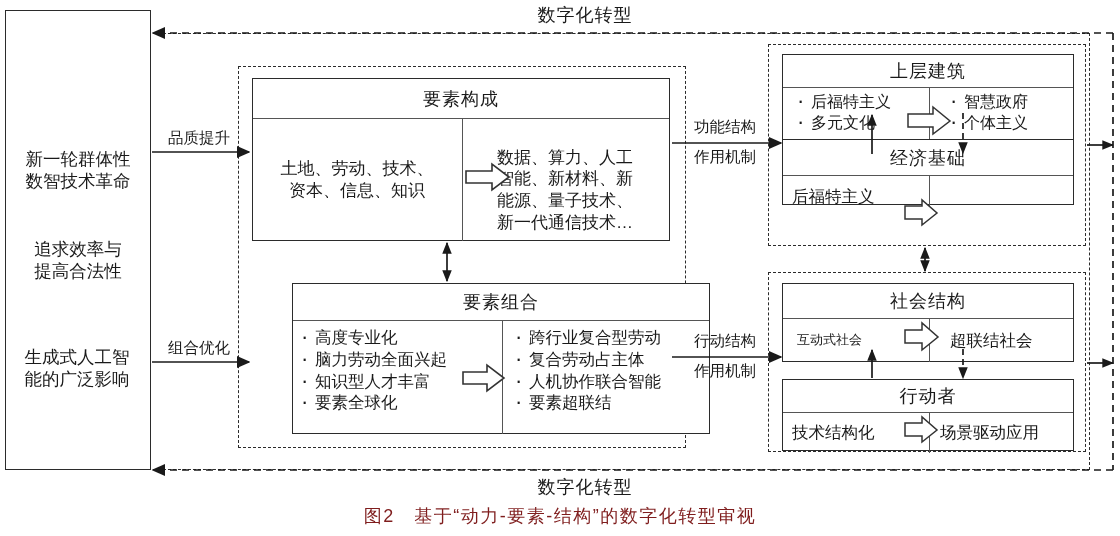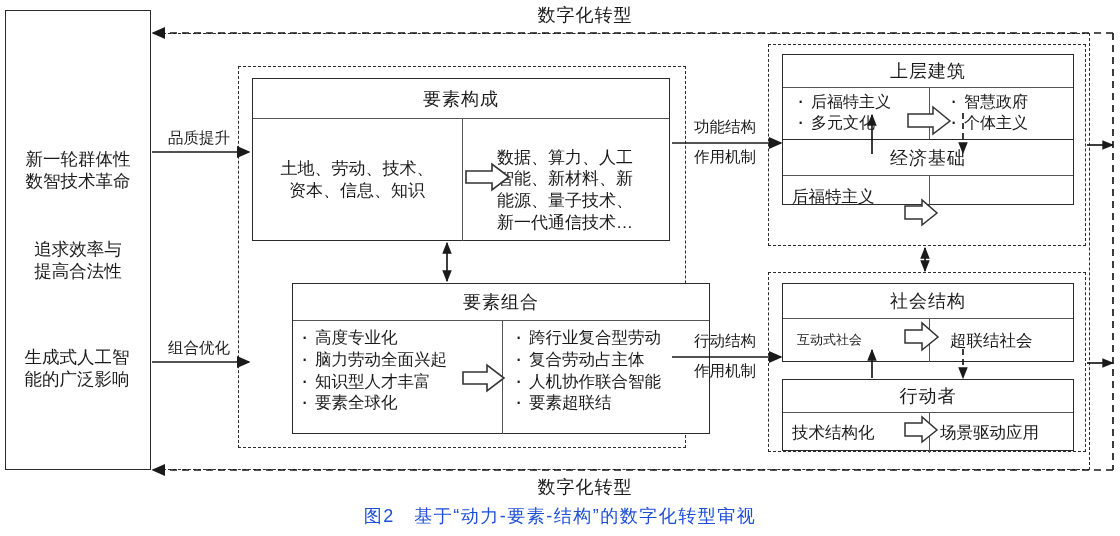--- a/index.html
+++ b/index.html
@@ -50,21 +50,21 @@
   .bigLbl{font-size:18px;letter-spacing:1px;}
 
   svg.ov{position:absolute;left:0;top:0;width:1120px;height:536px;overflow:visible;pointer-events:none;}
 
   .caption{
     position:absolute;
     width:100%;
     text-align:center;
     font-size:18px;
     letter-spacing:1.5px;
-    color:#1d4ed8;
+    color:#7f1d1d;
   }
 </style>
 </head>
 <body>
 
 <div id="canvas">
 
   <div class="abs dashbox" style="left:148px;top:33px;width:942px;height:437px;border-width:1.6px;"></div>
 
   <div class="lbl bigLbl" style="left:505px;top:4px;width:160px;">数字化转型</div>

